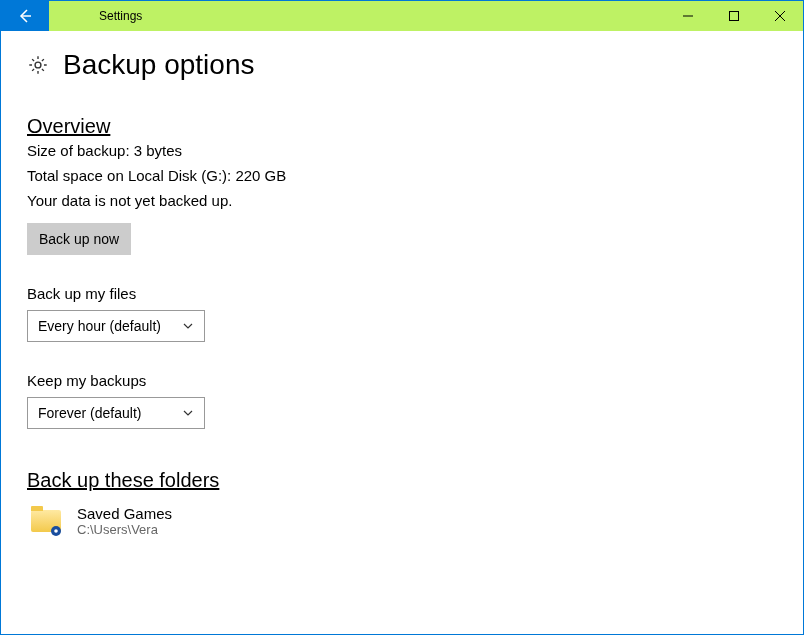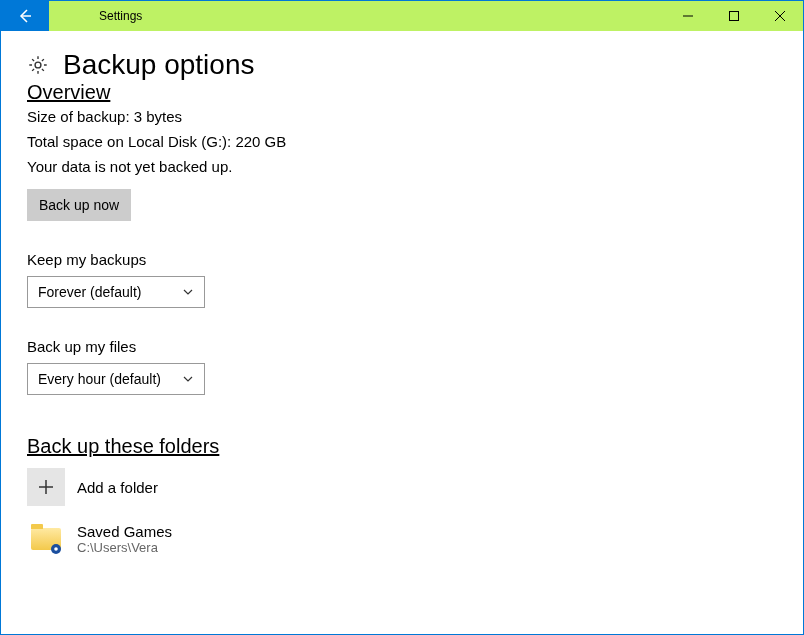--- a/index.html
+++ b/index.html
@@ -46,20 +46,21 @@
       justify-content: center;
       cursor: pointer;
     }
     .content {
       padding: 18px 26px 0 26px;
     }
     .page-header {
       display: flex;
       align-items: center;
       gap: 14px;
+      margin-bottom: 34px;
     }
     .page-header h1 {
       font-size: 28px;
       font-weight: 400;
     }
     .gear-icon {
       width: 22px;
       height: 22px;
       stroke: #333;
     }
@@ -200,53 +201,42 @@
     <h1>Backup options</h1>
   </div>
 
   <h2>Overview</h2>
   <div class="info-line">Size of backup: 3 bytes</div>
   <div class="info-line">Total space on Local Disk (G:): 220 GB</div>
   <div class="info-line">Your data is not yet backed up.</div>
   <button class="primary-btn">Back up now</button>
 
   <div class="field-group">
+    <div class="field-label">Back up my files</div>
+    <div class="dropdown">
+      <span>Every hour (default)</span>
+      <svg width="12" height="12" viewBox="0 0 12 12">
+          <path d="M2 4 L6 8 L10 4" stroke="#333" stroke-width="1.2" fill="none"></path>
+        </svg>
+    </div>
+  </div>
+
+  <div class="field-group">
     <div class="field-label">Keep my backups</div>
     <div class="dropdown">
       <span>Forever (default)</span>
       <svg width="12" height="12" viewBox="0 0 12 12">
           <path d="M2 4 L6 8 L10 4" stroke="#333" stroke-width="1.2" fill="none"></path>
         </svg>
     </div>
   </div>
 
-  <div class="field-group">
-    <div class="field-label">Back up my files</div>
-    <div class="dropdown">
-      <span>Every hour (default)</span>
-      <svg width="12" height="12" viewBox="0 0 12 12">
-          <path d="M2 4 L6 8 L10 4" stroke="#333" stroke-width="1.2" fill="none"></path>
-        </svg>
-    </div>
-  </div>
-
   <div class="section-folders">
     <h2>Back up these folders</h2>
 
-    <div class="folder-row">
-      <div class="add-box">
-        <svg width="18" height="18" viewBox="0 0 18 18">
-            <line x1="9" y1="2" x2="9" y2="16" stroke="#333" stroke-width="1.5"></line>
-            <line x1="2" y1="9" x2="16" y2="9" stroke="#333" stroke-width="1.5"></line>
-          </svg>
-      </div>
-      <div class="folder-meta">
-        <div class="name">Add a folder</div>
-      </div>
-    </div>
 
     <div class="folder-row">
       <div class="folder-icon-box">
         <div class="folder-body">
             <div class="folder-tab"></div>
           </div>
         <svg class="overlay-gear" width="14" height="14" viewBox="0 0 14 14">
             <circle cx="7" cy="7" r="5" fill="#1a4e9e"></circle>
             <circle cx="7" cy="7" r="1.8" fill="#fff"></circle>
           </svg>

